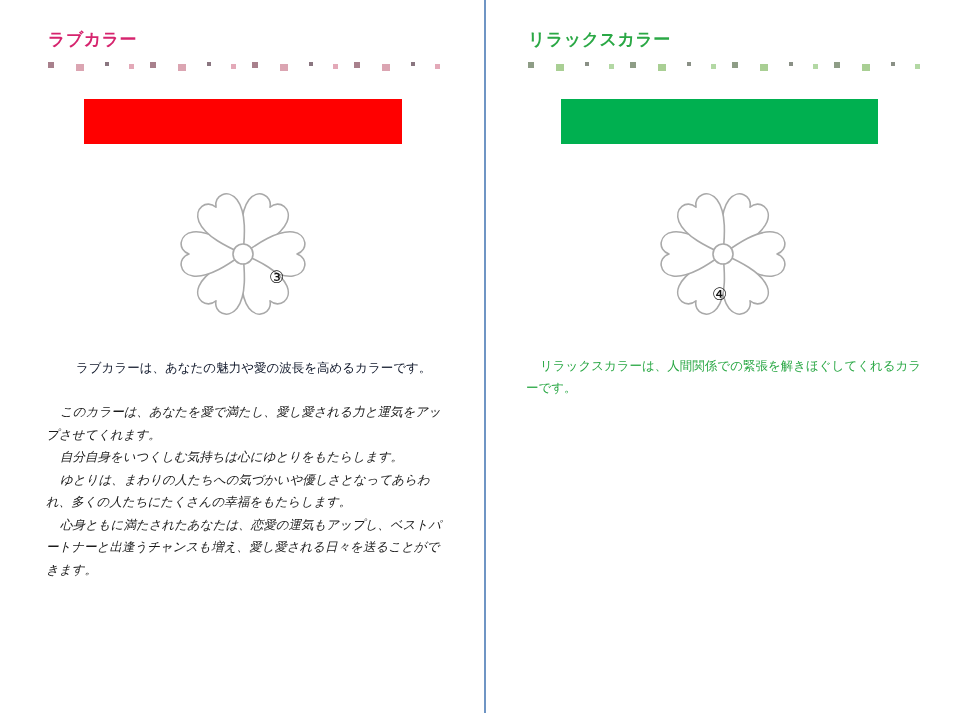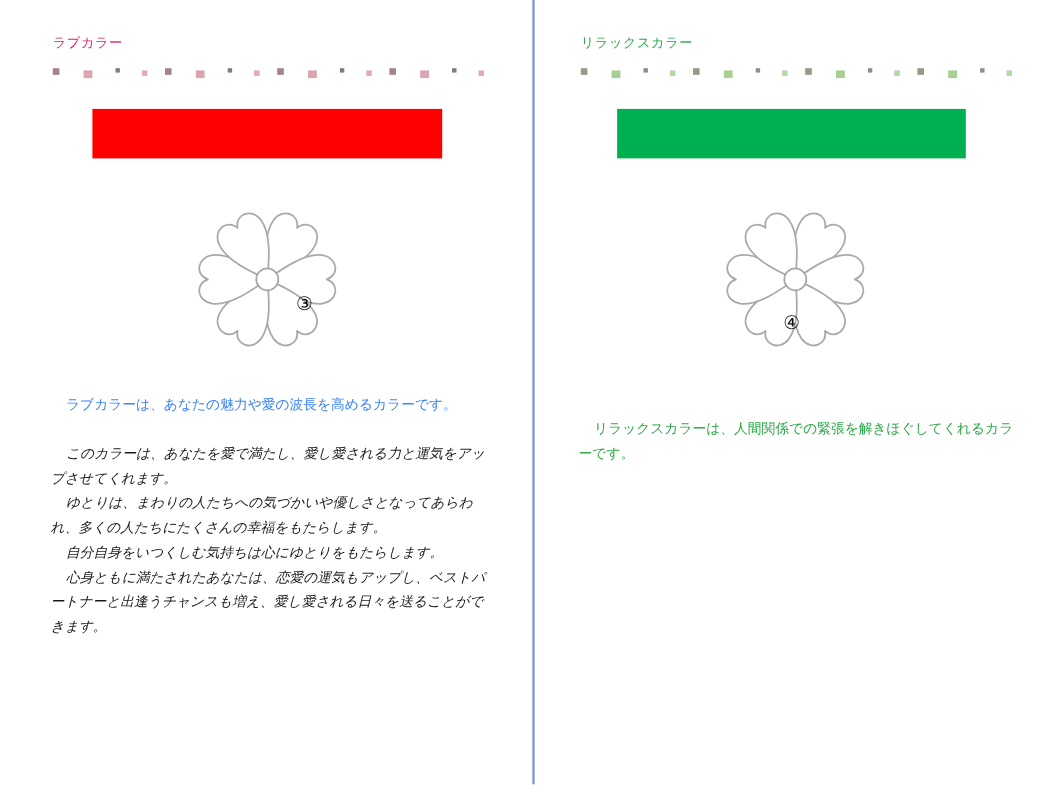--- a/index.html
+++ b/index.html
@@ -5,21 +5,21 @@
   * { box-sizing: border-box; margin: 0; padding: 0; }
   html, body { width: 967px; height: 722px; background: #ffffff; overflow: hidden; }
   body { position: relative; font-family: "DejaVu Serif", "Liberation Serif", serif; color: #1a1a1a; }
 
   .page { position: absolute; top: 0; height: 722px; }
   .page.left { left: 0; width: 485px; }
   .page.right { left: 486px; width: 418px; }
 
   .divider { position: absolute; left: 484px; top: 0; width: 2px; height: 713px; background: #6f95c4; }
 
-  .title { position: absolute; top: 28px; font-size: 12px; font-weight: normal; letter-spacing: 0.5px; line-height: 22px; text-align: center; }
+  .title { position: absolute; top: 28px; font-size: 17px; font-weight: bold; letter-spacing: 0.5px; line-height: 22px; text-align: center; }
   .left .title { left: 48px; }
   .right .title { left: 42px; }
 
   .dots { position: absolute; top: 60px; height: 12px; width: 400px; }
   .left .dots { left: 48px; }
   .right .dots { left: 42px; }
   .dot { position: absolute; }
   .dot.a { width: 6px; height: 6px; top: 2px; }
   .dot.b { width: 8px; height: 7px; top: 4px; }
   .dot.c { width: 4px; height: 4px; top: 2px; }
@@ -30,21 +30,21 @@
   .right .color-box { left: 75px; width: 317px; }
 
   .flower { position: absolute; top: 184px; width: 132px; height: 140px; }
   .left .flower { left: 177px; }
   .right .flower { left: 171px; }
   .flower svg { width: 132px; height: 140px; }
   .flower-num { position: absolute; font-family: "DejaVu Sans", sans-serif; font-size: 17px; color: #111; line-height: 18px; }
 
   .lead { position: absolute; font-size: 12.5px; line-height: 22px; }
   .left .lead { left: 60px; top: 357px; width: 400px; }
-  .right .lead { left: 40px; top: 355px; width: 400px; text-indent: 14px; margin-top: 24px; }
+  .right .lead { left: 40px; top: 355px; width: 400px; text-indent: 14px; }
 
   .body-text { position: absolute; font-size: 12.5px; line-height: 22.5px; }
   .left .body-text { left: 46px; top: 401px; width: 405px; font-style: italic; }
   .right .body-text { left: 40px; top: 424px; width: 400px; }
   .body-text p { text-indent: 14px; }
   .body-text .gap { height: 22px; }
 </style>
 </head>
 <body>
 
@@ -76,25 +76,25 @@
         <path d="M0,0 C-10,-14 -24,-34 -22,-50 C-20,-64 -4,-66 0,-54 C4,-66 20,-64 22,-50 C24,-34 10,-14 0,0 Z" transform="translate(66,70) rotate(30)" fill="#fff" stroke="#a9a9a9" stroke-width="1.6" stroke-linejoin="round"></path>
         <path d="M0,0 C-10,-14 -24,-34 -22,-50 C-20,-64 -4,-66 0,-54 C4,-66 20,-64 22,-50 C24,-34 10,-14 0,0 Z" transform="translate(66,70) rotate(90)" fill="#fff" stroke="#a9a9a9" stroke-width="1.6" stroke-linejoin="round"></path>
         <path d="M0,0 C-10,-14 -24,-34 -22,-50 C-20,-64 -4,-66 0,-54 C4,-66 20,-64 22,-50 C24,-34 10,-14 0,0 Z" transform="translate(66,70) rotate(150)" fill="#fff" stroke="#a9a9a9" stroke-width="1.6" stroke-linejoin="round"></path>
         <path d="M0,0 C-10,-14 -24,-34 -22,-50 C-20,-64 -4,-66 0,-54 C4,-66 20,-64 22,-50 C24,-34 10,-14 0,0 Z" transform="translate(66,70) rotate(210)" fill="#fff" stroke="#a9a9a9" stroke-width="1.6" stroke-linejoin="round"></path>
         <path d="M0,0 C-10,-14 -24,-34 -22,-50 C-20,-64 -4,-66 0,-54 C4,-66 20,-64 22,-50 C24,-34 10,-14 0,0 Z" transform="translate(66,70) rotate(270)" fill="#fff" stroke="#a9a9a9" stroke-width="1.6" stroke-linejoin="round"></path>
         <path d="M0,0 C-10,-14 -24,-34 -22,-50 C-20,-64 -4,-66 0,-54 C4,-66 20,-64 22,-50 C24,-34 10,-14 0,0 Z" transform="translate(66,70) rotate(330)" fill="#fff" stroke="#a9a9a9" stroke-width="1.6" stroke-linejoin="round"></path>
         <circle cx="66" cy="70" r="10" fill="#fff" stroke="#a9a9a9" stroke-width="1.6"></circle>
       </svg>
     <span class="flower-num" style="left:92px; top:84px;">③</span>
   </div>
-  <p class="lead" style="color: #3b82f6;">ラブカラーは、あなたの魅力や愛の波長を高めるカラーです。</p>
+  <p class="lead" style="color: #0f172a; margin-left: 16px;">ラブカラーは、あなたの魅力や愛の波長を高めるカラーです。</p>
   <div class="body-text">
     <p>このカラーは、あなたを愛で満たし、愛し愛される力と運気をアップさせてくれます。</p>
+    <p>自分自身をいつくしむ気持ちは心にゆとりをもたらします。</p>
     <p>ゆとりは、まわりの人たちへの気づかいや優しさとなってあらわれ、多くの人たちにたくさんの幸福をもたらします。</p>
-    <p>自分自身をいつくしむ気持ちは心にゆとりをもたらします。</p>
     <p>心身ともに満たされたあなたは、恋愛の運気もアップし、ベストパートナーと出逢うチャンスも増え、愛し愛される日々を送ることができます。</p>
   </div>
 </section>
 
 <section class="page right">
   <h1 class="title" style="color: rgb(42, 168, 69);">リラックスカラー</h1>
   <div class="dots">
       <span class="dot a" style="left: 0px; background: rgb(142, 157, 134);"></span>
       <span class="dot b" style="left: 28px; background: rgb(169, 207, 148);"></span>
       <span class="dot c" style="left: 57px; background: rgb(138, 144, 134);"></span>

